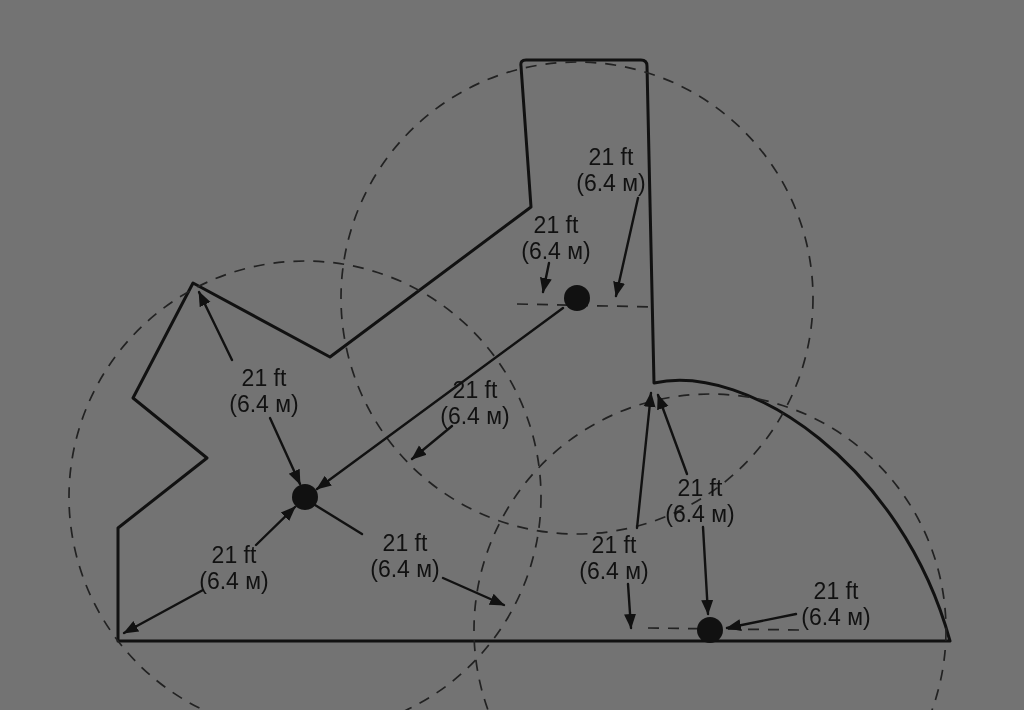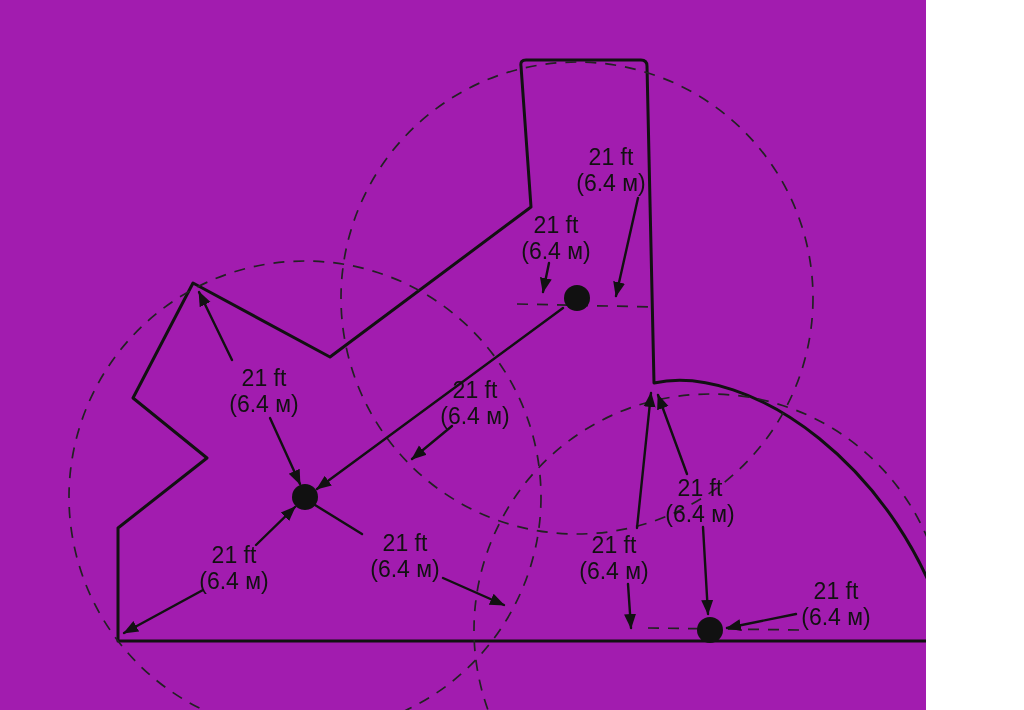--- a/index.html
+++ b/index.html
@@ -2,23 +2,23 @@
 <html><head>
 <meta charset="utf-8">
 <style>
   html, body {
     margin: 0;
     padding: 0;
     background: #ffffff;
   }
   .page {
     position: relative;
-    width: 926px;
+    width: 1024px;
     height: 710px;
-    background: #a21caf;
+    background: #737373;
     overflow: hidden;
   }
   svg { display: block; }
   .outline {
     fill: none;
     stroke: #111111;
     stroke-width: 3;
     stroke-linejoin: round;
     stroke-linecap: round;
   }

